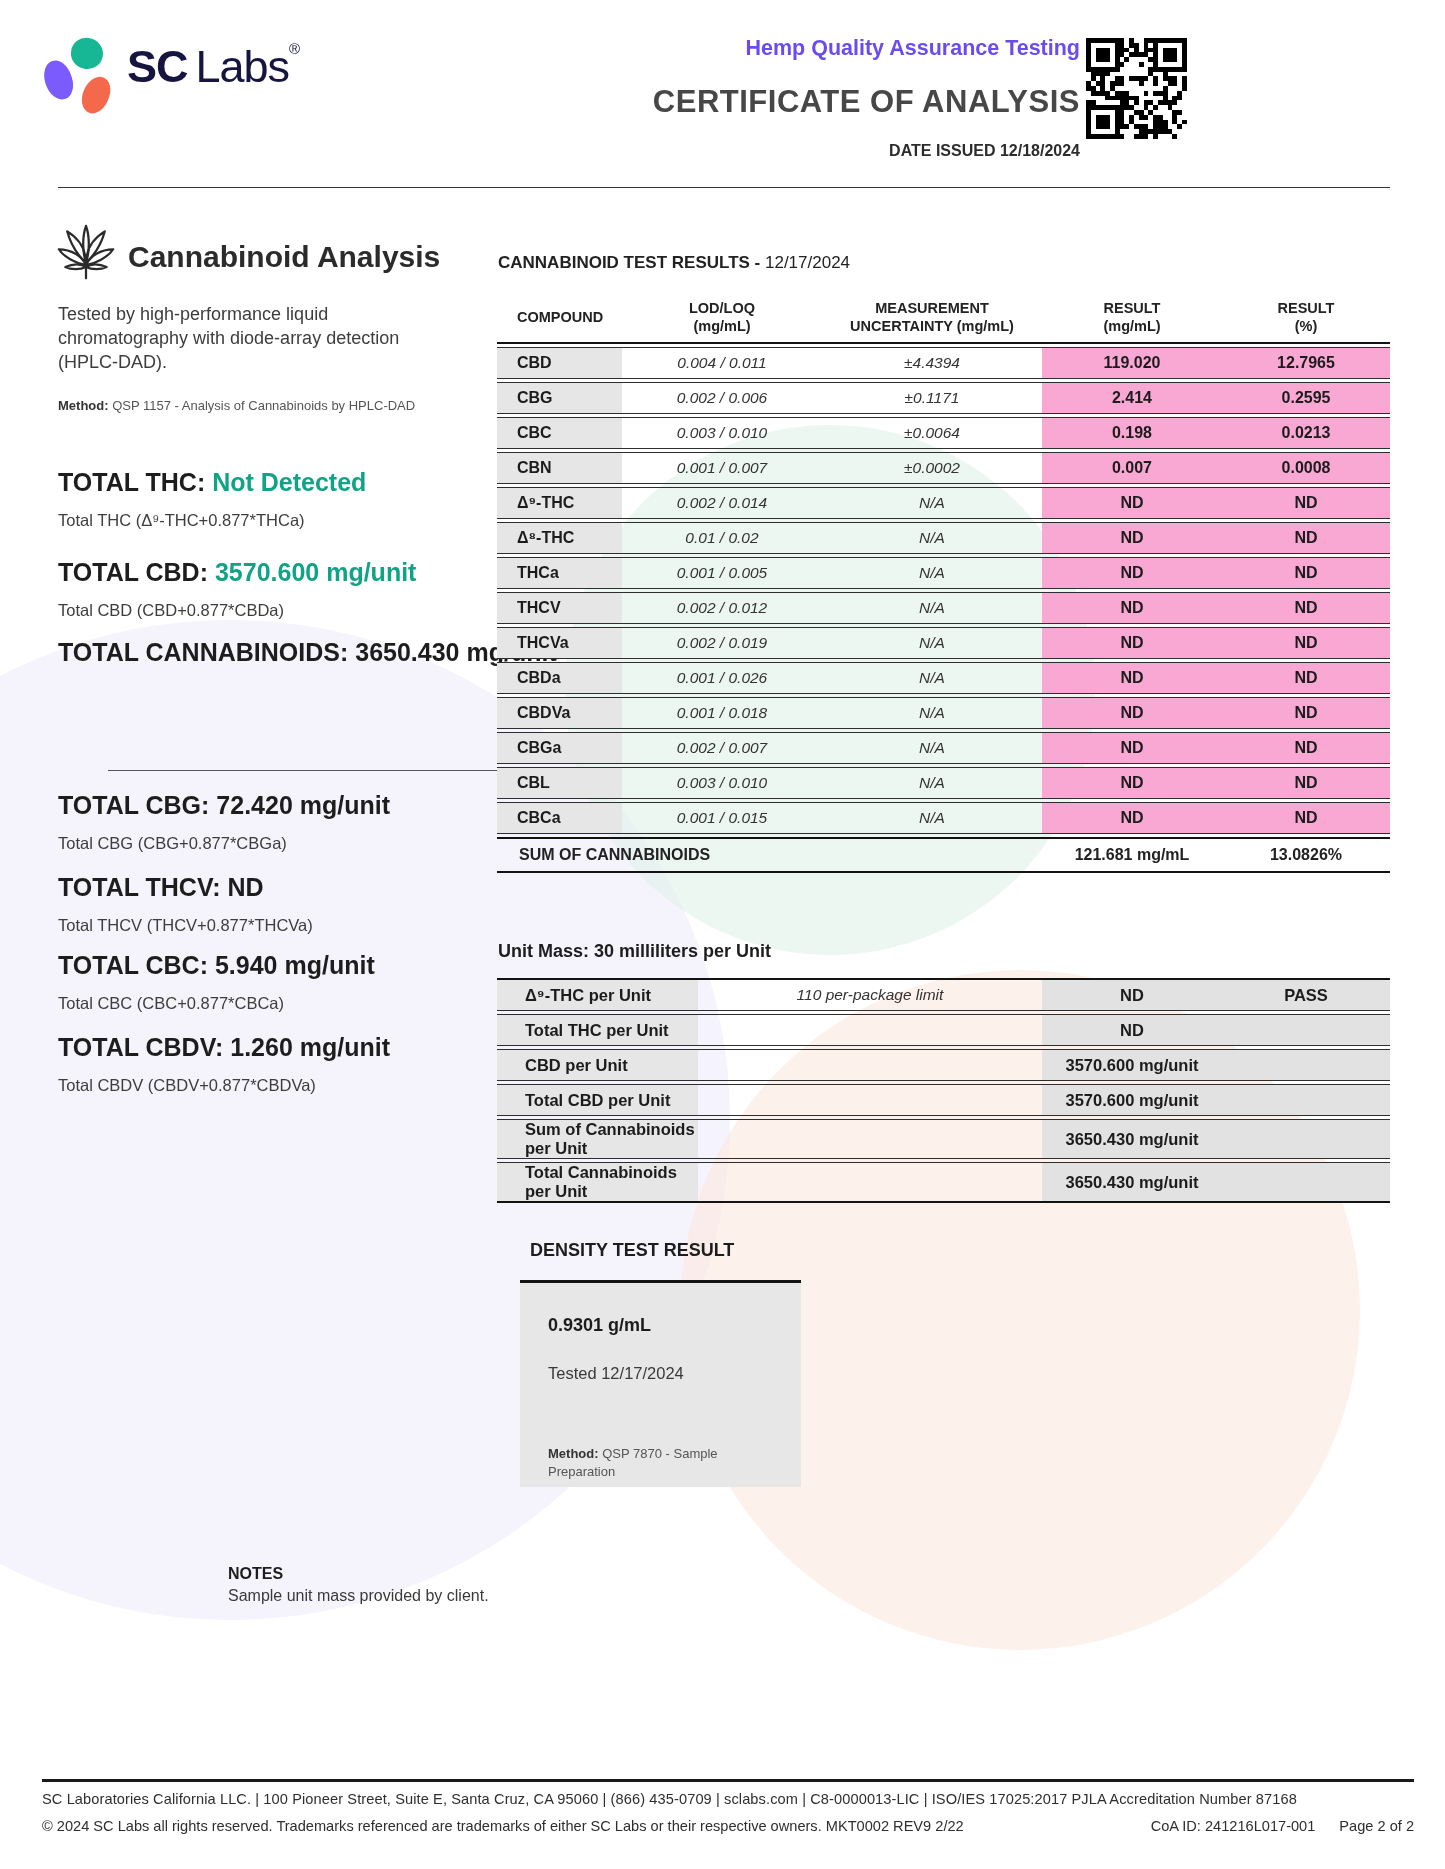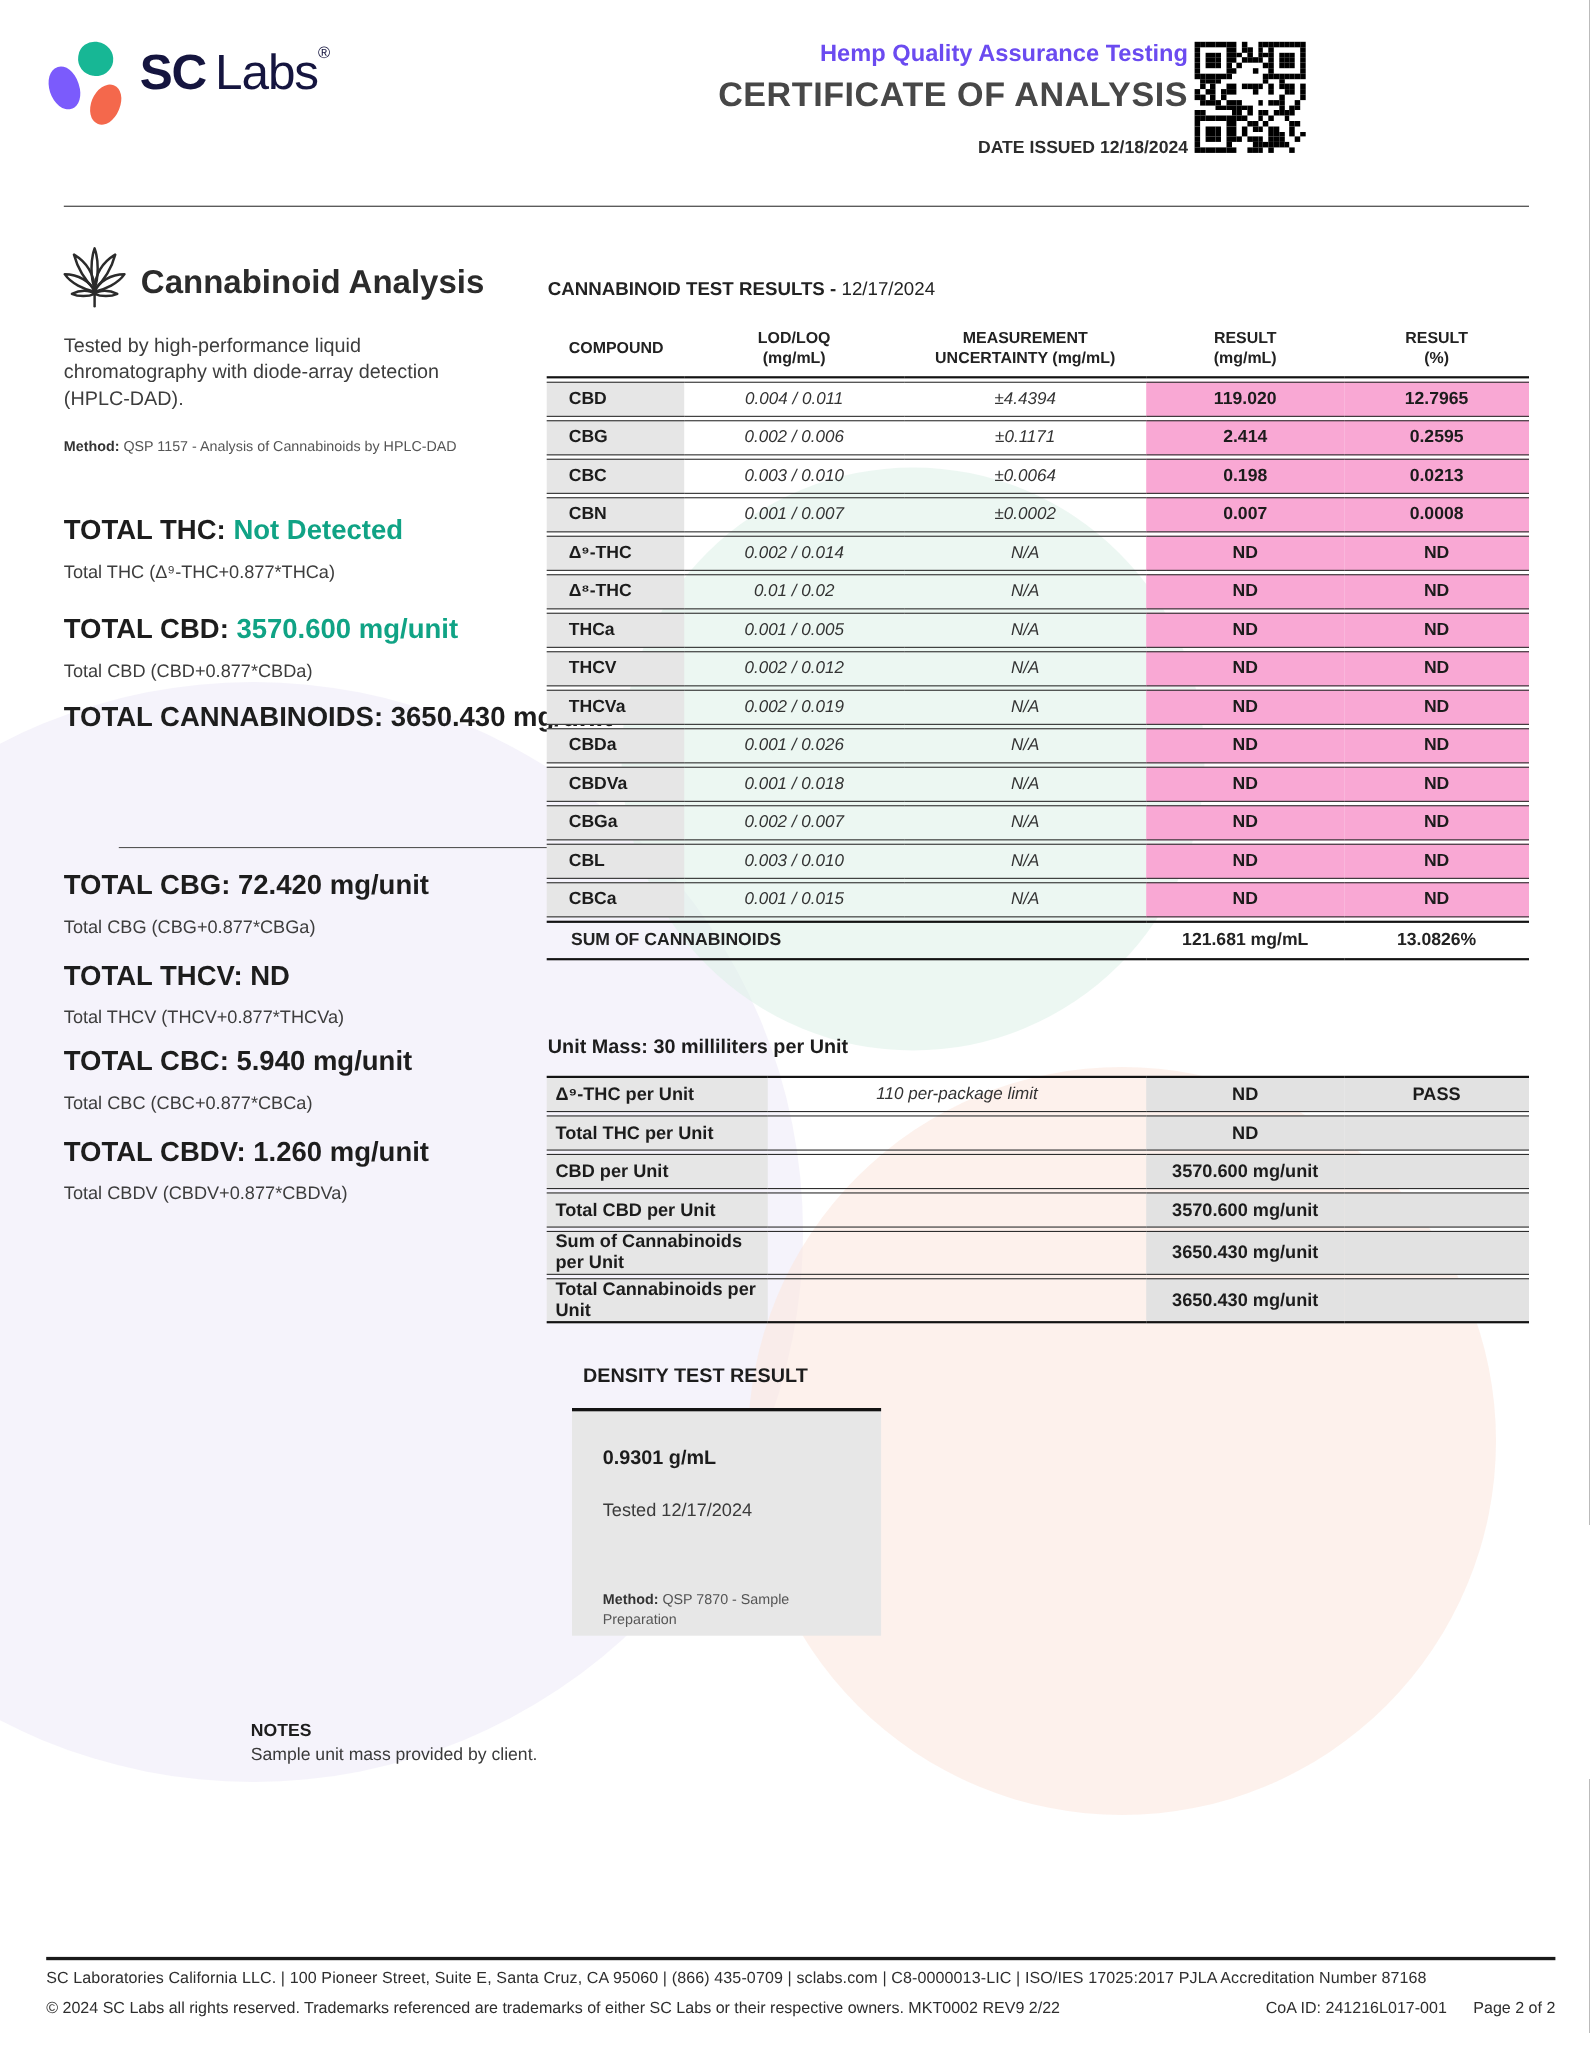--- a/index.html
+++ b/index.html
@@ -18,21 +18,21 @@
   .blob{position:absolute;display:block;}
   .blob-purple{left:0;top:22px;width:27px;height:40px;background:#7b5bfc;border-radius:50% 50% 48% 52%;transform:rotate(-18deg);}
   .blob-teal{left:26px;top:0;width:32px;height:31px;background:#17b795;border-radius:48% 52% 50% 50%;transform:rotate(8deg);}
   .blob-coral{left:38px;top:38px;width:26px;height:38px;background:#f4684c;border-radius:52% 48% 50% 50%;transform:rotate(22deg);}
   .logo-text{position:absolute;left:82px;top:4px;font-size:45px;color:#15153f;letter-spacing:-1px;white-space:nowrap;}
   .logo-text .sc{font-weight:800;}
   .logo-text .labs{font-weight:400;margin-left:8px;}
   .logo-text .reg{font-size:15px;vertical-align:28px;font-weight:400;}
   .hdr-right{position:absolute;left:480px;top:36px;width:600px;text-align:right;}
   .hdr-program{font-size:21.5px;font-weight:bold;color:#6b4bf0;}
-  .hdr-title{font-size:31px;font-weight:bold;color:#474747;letter-spacing:.5px;margin-top:7px;}
+  .hdr-title{font-size:31px;font-weight:bold;color:#474747;letter-spacing:.5px;margin-top:23px;}
   .hdr-date{font-size:16px;font-weight:bold;color:#2c2c2c;margin-top:22px;}
   .qr{position:absolute;left:1086px;top:38px;width:99px;height:99px;background:#fff;}
   .qr i{position:absolute;background:#000;width:4.8px;height:4.8px;}
   .hdr-rule{position:absolute;left:58px;top:187px;width:1332px;height:0;border-top:1.6px solid #333;}
 
   
   .leftcol{position:absolute;left:50px;top:0;width:455px;}
   .leaf-icon{position:absolute;left:6px;top:222px;width:60px;height:62px;}
   .analysis-title{position:absolute;left:78px;top:240px;font-size:30px;font-weight:bold;color:#2b2b2b;}
   .analysis-desc{position:absolute;left:8px;top:303px;width:398px;font-size:18px;line-height:1.32;color:#3d3d3d;}
@@ -60,21 +60,21 @@
   td.c-mid{background:transparent;font-style:italic;font-size:15.5px;text-align:center;color:#333;}
   td.c-res{background:#f9a8d4;font-weight:bold;font-size:16px;text-align:center;color:#1c1c1c;}
   tr.sum-row td{background:transparent;border-top:2.2px solid #131313;border-bottom:2.6px solid #131313;height:32px;}
   tr.sum-row td.s-label{font-weight:bold;font-size:16px;text-align:left;padding-left:22px;}
   tr.sum-row td.s-val{font-weight:bold;font-size:16px;text-align:center;}
   .unit-title{position:absolute;left:498px;top:941px;font-size:18px;font-weight:bold;color:#1d1d1d;}
   .tbl-unit{left:497px;top:975px;width:893px;}
   .tbl-unit td{height:30px;}
   .tbl-unit tr:first-child td{border-top:2.5px solid #131313;}
   .tbl-unit tr:last-child td{border-bottom:2.5px solid #131313;}
-  td.u-label{background:#e6e6e6;font-weight:bold;font-size:16.5px;text-align:left;padding-left:8px;color:#1c1c1c;}
+  td.u-label{background:#e6e6e6;font-weight:bold;font-size:16.5px;text-align:left;padding-left:28px;color:#1c1c1c;}
   td.u-limit{background:transparent;font-style:italic;font-size:15.5px;text-align:center;color:#333;}
   td.u-res,td.u-status{background:#e2e2e2;font-weight:bold;font-size:16.5px;text-align:center;color:#1c1c1c;}
 
   
   .density-title{position:absolute;left:530px;top:1240px;font-size:18px;font-weight:bold;color:#1d1d1d;}
   .density-box{position:absolute;left:520px;top:1280px;width:281px;height:207px;background:#e7e7e7;
                border-top:3px solid #131313;box-sizing:border-box;padding:32px 0 0 28px;}
   .density-value{font-size:18px;font-weight:bold;color:#1c1c1c;}
   .density-tested{margin-top:28px;font-size:16.5px;color:#3a3a3a;}
   .density-method{margin-top:62px;font-size:13px;color:#555;width:225px;line-height:1.35;}

